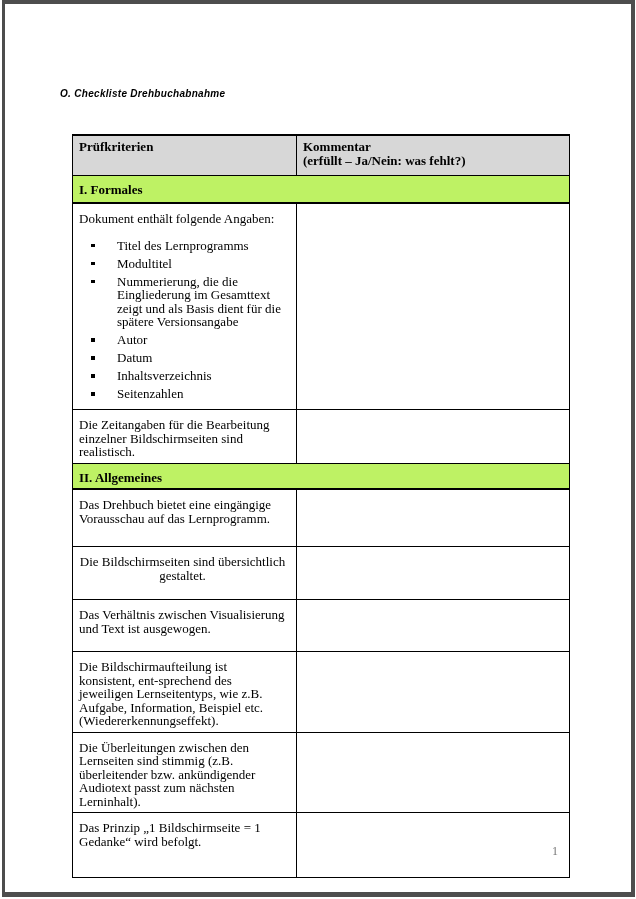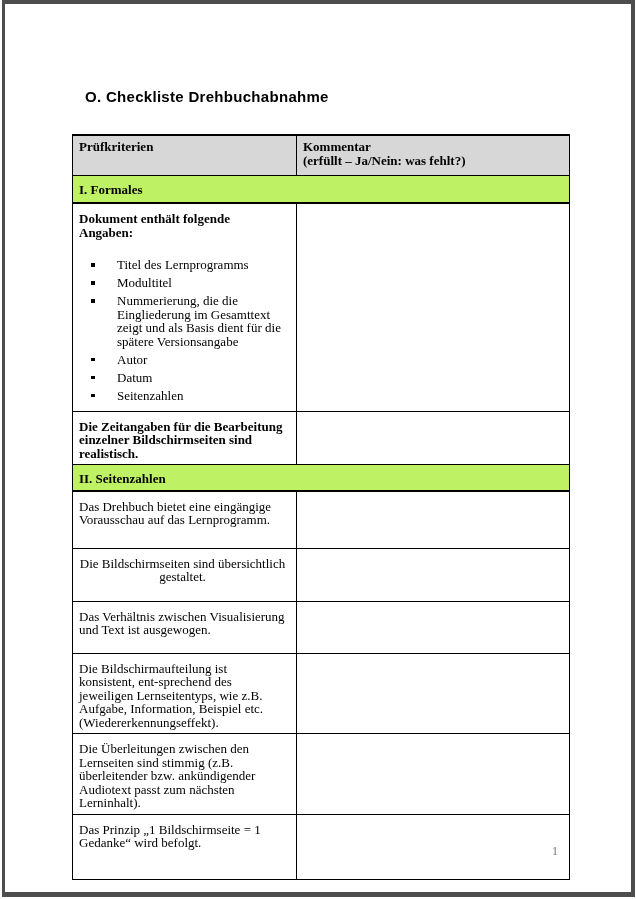--- a/index.html
+++ b/index.html
@@ -22,27 +22,28 @@
   .page-frame {
     position: absolute;
     top: 0; left: 2px; right: 1px; bottom: 2px;
     border-style: solid;
     border-color: #4d4d4d;
     border-width: 4px 4px 5px 3px;
     pointer-events: none;
   }
   .doc-title {
     position: absolute;
-    left: 85px;
+    left: 60px;
     top: 88px;
     font-family: "Liberation Sans", sans-serif;
     font-weight: bold;
-    font-size: 15px;
+    font-size: 10px;
     letter-spacing: 0.3px;
     white-space: nowrap;
+    font-style: italic;
   }
   .tbl {
     position: absolute;
     left: 72px;
     top: 134px;
     width: 498px;
     border: 1px solid #000;
     border-top-width: 2px;
     box-sizing: border-box;
     font-size: 13px;
@@ -73,30 +74,30 @@
   }
   .hdr .c1, .hdr .c2 { padding: 4px 6px; }
   .sec {
     background: #bef264;
     border-bottom-width: 2px;
     font-weight: bold;
     padding: 7px 6px 4px 6px;
   }
   .sec-row { display: block; }
   .r-intro { min-height: 186px; }
-  .r-zeit  { min-height: 53px; font-weight: bold; }
+  .r-zeit  { min-height: 53px; }
   .r-dreh  { min-height: 57px; }
   .r-bild  { min-height: 53px; text-align: center; }
   .r-verh  { min-height: 52px; }
   .r-auft  { min-height: 62px; }
   .r-ueber { min-height: 58px; }
   .r-prinz { min-height: 64px; }
   .s-form  { min-height: 28px; }
   .s-allg  { min-height: 25px; }
-  .intro-p { margin: 0 0 19px 0; font-weight: bold; }
+  .intro-p { margin: 0 0 13px 0; }
   ul.blist {
     list-style: none;
     margin: 0;
     padding: 0 0 0 12px;
   }
   ul.blist li {
     position: relative;
     padding-left: 26px;
     margin-bottom: 4.5px;
   }
@@ -139,32 +140,33 @@
 
     <div class="trow r-intro">
       <div class="c1">
         <p class="intro-p">Dokument enthält folgende Angaben:</p>
         <ul class="blist">
           <li>Titel des Lernprogramms</li>
           <li>Modultitel</li>
           <li>Nummerierung, die die Eingliederung im Gesamttext zeigt und als Basis dient für die spätere Versionsangabe</li>
           <li>Autor</li>
           <li>Datum</li>
+          <li>Inhaltsverzeichnis</li>
           <li>Seitenzahlen</li>
         </ul>
       </div>
       <div class="c2"></div>
     </div>
 
     <div class="trow r-zeit">
       <div class="c1">Die Zeitangaben für die Bearbeitung einzelner Bildschirmseiten sind realistisch.</div>
       <div class="c2"></div>
     </div>
 
-    <div class="trow sec-row sec s-allg">II. Seitenzahlen</div>
+    <div class="trow sec-row sec s-allg">II. Allgemeines</div>
 
     <div class="trow r-dreh">
       <div class="c1">Das Drehbuch bietet eine eingängige Vorausschau auf das Lernprogramm.</div>
       <div class="c2"></div>
     </div>
 
     <div class="trow r-bild">
       <div class="c1">Die Bildschirmseiten sind übersichtlich gestaltet.</div>
       <div class="c2"></div>
     </div>

